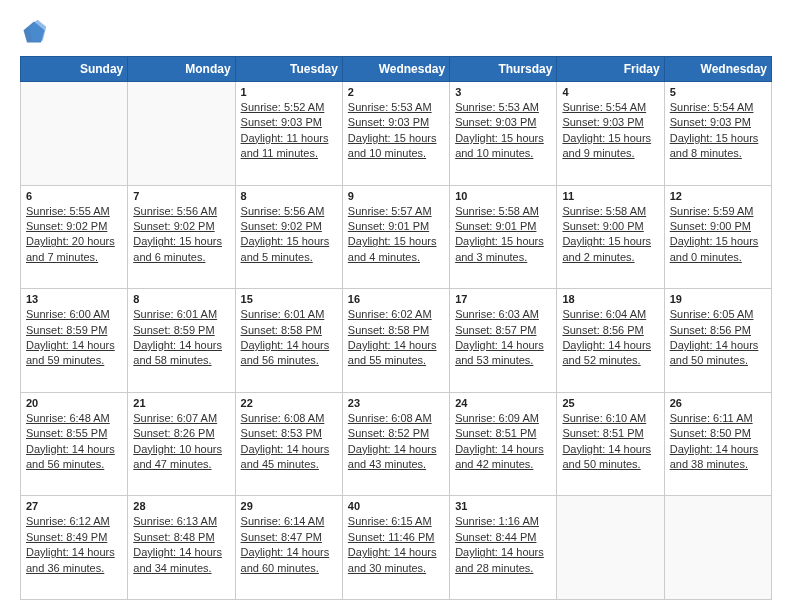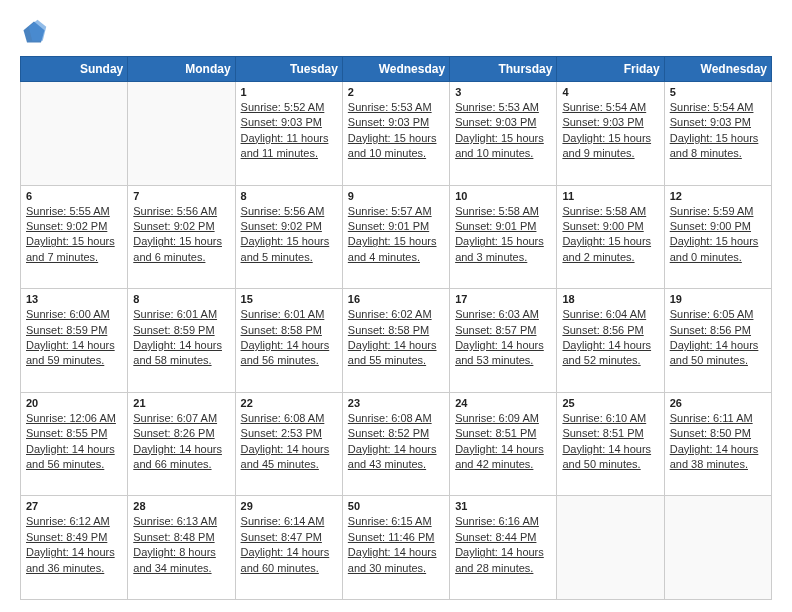--- a/index.html
+++ b/index.html
@@ -178,21 +178,21 @@
               <div>Daylight: 15 hours and 8 minutes.</div>
             </div>
           </td>
         </tr>
         <tr>
           <td>
             <span class="day-num">6</span>
             <div class="day-info">
               <div>Sunrise: 5:55 AM</div>
               <div>Sunset: 9:02 PM</div>
-              <div>Daylight: 15 hours and 7 minutes.</div>
+              <div>Daylight: 20 hours and 7 minutes.</div>
             </div>
           </td>
           <td>
             <span class="day-num">7</span>
             <div class="day-info">
               <div>Sunrise: 5:56 AM</div>
               <div>Sunset: 9:02 PM</div>
               <div>Daylight: 15 hours and 6 minutes.</div>
             </div>
           </td>
@@ -292,38 +292,38 @@
               <div>Sunrise: 6:05 AM</div>
               <div>Sunset: 8:56 PM</div>
               <div>Daylight: 14 hours and 50 minutes.</div>
             </div>
           </td>
         </tr>
         <tr>
           <td>
             <span class="day-num">20</span>
             <div class="day-info">
-              <div>Sunrise: 12:06 AM</div>
+              <div>Sunrise: 6:48 AM</div>
               <div>Sunset: 8:55 PM</div>
               <div>Daylight: 14 hours and 56 minutes.</div>
             </div>
           </td>
           <td>
             <span class="day-num">21</span>
             <div class="day-info">
               <div>Sunrise: 6:07 AM</div>
               <div>Sunset: 8:26 PM</div>
-              <div>Daylight: 14 hours and 66 minutes.</div>
+              <div>Daylight: 10 hours and 47 minutes.</div>
             </div>
           </td>
           <td>
             <span class="day-num">22</span>
             <div class="day-info">
               <div>Sunrise: 6:08 AM</div>
-              <div>Sunset: 2:53 PM</div>
+              <div>Sunset: 8:53 PM</div>
               <div>Daylight: 14 hours and 45 minutes.</div>
             </div>
           </td>
           <td>
             <span class="day-num">23</span>
             <div class="day-info">
               <div>Sunrise: 6:08 AM</div>
               <div>Sunset: 8:52 PM</div>
               <div>Daylight: 14 hours and 43 minutes.</div>
             </div>
@@ -360,43 +360,43 @@
               <div>Sunrise: 6:12 AM</div>
               <div>Sunset: 8:49 PM</div>
               <div>Daylight: 14 hours and 36 minutes.</div>
             </div>
           </td>
           <td>
             <span class="day-num">28</span>
             <div class="day-info">
               <div>Sunrise: 6:13 AM</div>
               <div>Sunset: 8:48 PM</div>
-              <div>Daylight: 8 hours and 34 minutes.</div>
+              <div>Daylight: 14 hours and 34 minutes.</div>
             </div>
           </td>
           <td>
             <span class="day-num">29</span>
             <div class="day-info">
               <div>Sunrise: 6:14 AM</div>
               <div>Sunset: 8:47 PM</div>
               <div>Daylight: 14 hours and 60 minutes.</div>
             </div>
           </td>
           <td>
-            <span class="day-num">50</span>
+            <span class="day-num">40</span>
             <div class="day-info">
               <div>Sunrise: 6:15 AM</div>
               <div>Sunset: 11:46 PM</div>
               <div>Daylight: 14 hours and 30 minutes.</div>
             </div>
           </td>
           <td>
             <span class="day-num">31</span>
             <div class="day-info">
-              <div>Sunrise: 6:16 AM</div>
+              <div>Sunrise: 1:16 AM</div>
               <div>Sunset: 8:44 PM</div>
               <div>Daylight: 14 hours and 28 minutes.</div>
             </div>
           </td>
           <td class="empty"></td>
           <td class="empty"></td>
         </tr>
       </tbody>
   </table>
 </div>

